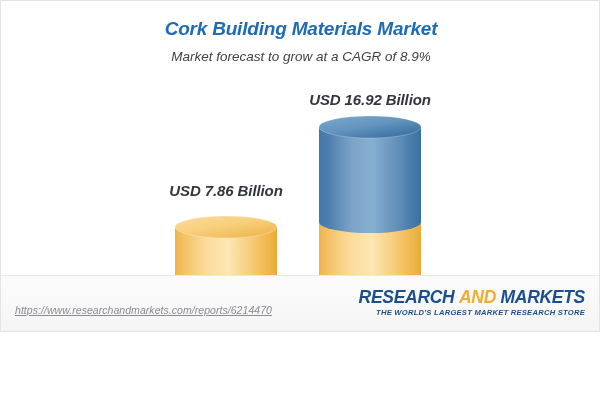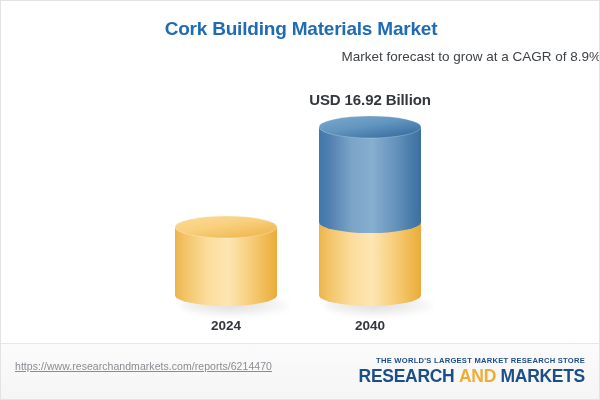--- a/index.html
+++ b/index.html
@@ -10,26 +10,27 @@
   body {
     width: 600px;
     height: 400px;
     font-family: "Liberation Sans", sans-serif;
     background: #ffffff;
     overflow: hidden;
   }
   #infographic {
     position: relative;
     width: 600px;
-    height: 400px;
+    height: 332px;
     box-sizing: border-box;
     border: 1px solid #e3e3e3;
     background:
       radial-gradient(ellipse 140% 100% at 50% 40%, #ffffff 0%, #ffffff 55%, #f7f7f8 78%, #f1f1f3 100%);
     overflow: hidden;
+    font-style: italic;
   }
 
   
   #chart-header {
     position: absolute;
     left: 0;
     top: 16px;
     width: 600px;
     text-align: center;
   }
@@ -41,21 +42,20 @@
     line-height: 24px;
     white-space: nowrap;
   }
   #chart-subtitle {
     margin-top: 7px;
     font-size: 13.5px;
     font-weight: normal;
     color: #3f4246;
     line-height: 18px;
     white-space: nowrap;
-    text-align: right;
   }
 
   
   #plot-area {
     position: absolute;
     left: 0;
     top: 90px;
     width: 600px;
     height: 250px;
   }
@@ -127,21 +127,21 @@
     left: 0;
     bottom: 0;
     width: 598px;
     height: 55px;
     border-top: 1px solid #e8e8ea;
     background: linear-gradient(180deg, #fbfbfc 0%, #f5f5f6 100%);
   }
   #source-url {
     position: absolute;
     left: 14px;
-    top: 16px;
+    top: 28px;
     font-size: 10.5px;
     color: #8a8c90;
     letter-spacing: 0.05px;
     white-space: nowrap;
   }
   #brand-logo {
     position: absolute;
     right: 14px;
     top: 11px;
     text-align: right;
@@ -173,20 +173,21 @@
 
   <div id="chart-header">
     <div id="chart-title">Cork Building Materials Market</div>
     <div id="chart-subtitle">Market forecast to grow at a CAGR of 8.9%</div>
   </div>
 
   <div id="plot-area">
 
     <div class="bar-group" id="bar-group-2024">
 
+      <div class="value-label" id="value-label-2024">USD 7.86 Billion</div>
 
       <div class="ground-shadow"></div>
 
       <div class="cylinder" id="cylinder-2024">
         <svg class="cyl-svg" width="102" height="90" viewBox="0 0 102 90">
           <defs>
             <linearGradient id="yellowBody" x1="0" y1="0" x2="1" y2="0">
               <stop offset="0%" stop-color="#eeb44a"></stop>
               <stop offset="10%" stop-color="#f3c468"></stop>
               <stop offset="32%" stop-color="#fbdd9d"></stop>
@@ -264,18 +265,18 @@
 
       <div class="category-label">2040</div>
     </div>
 
   </div>
 
   <div id="footer">
     <a id="source-url" href="#">https://www.researchandmarkets.com/reports/6214470</a>
 
     <div id="brand-logo">
+      <div id="brand-wordmark"><span id="brand-word-research">RESEARCH</span><span>&nbsp;</span><span id="brand-word-and">AND</span><span>&nbsp;</span><span id="brand-word-markets">MARKETS</span></div>
       <div id="brand-tagline">THE WORLD'S LARGEST MARKET RESEARCH STORE</div>
-      <div id="brand-wordmark"><span id="brand-word-research">RESEARCH</span><span>&nbsp;</span><span id="brand-word-and">AND</span><span>&nbsp;</span><span id="brand-word-markets">MARKETS</span></div>
     </div>
   </div>
 
 </div>
 
 </body></html>

